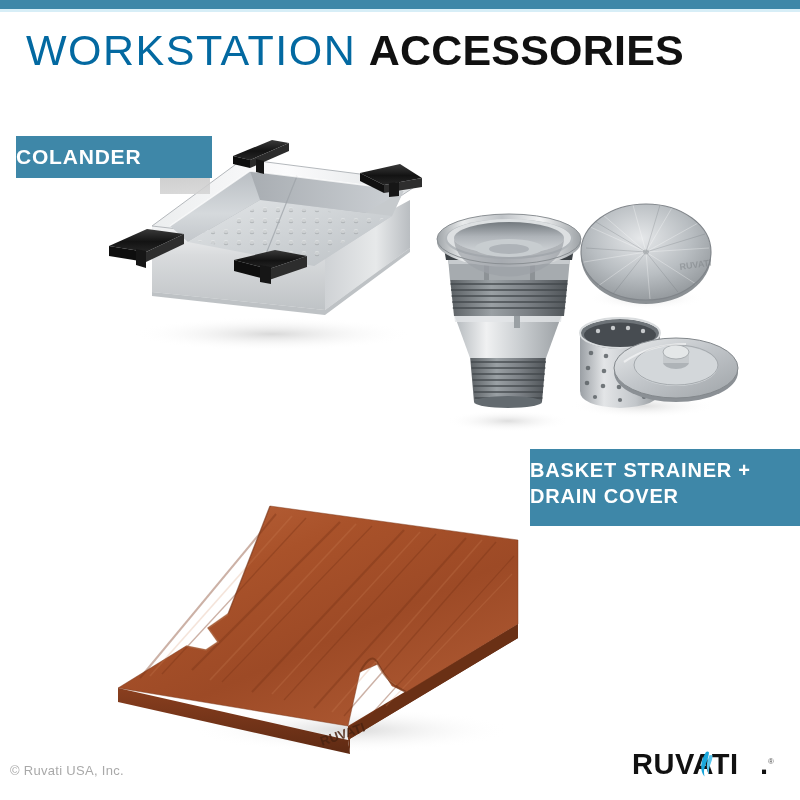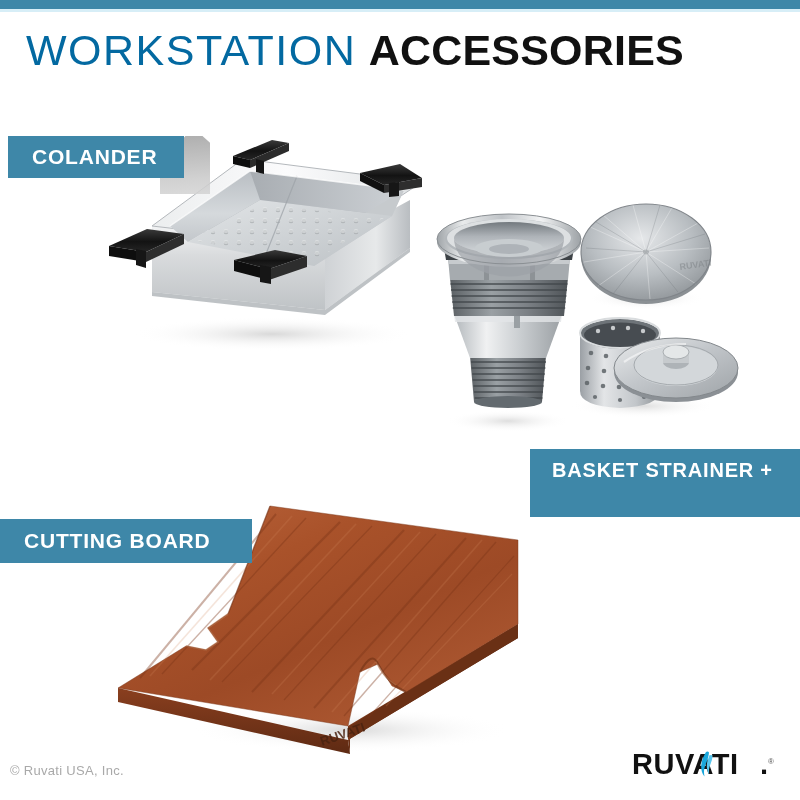--- a/index.html
+++ b/index.html
@@ -53,35 +53,33 @@
     position: absolute;
     background: #3E87A8;
     color: #ffffff;
     font-weight: 800;
     letter-spacing: 0.8px;
     display: flex;
     align-items: center;
     z-index: 40;
   }
   .banner-colander {
-    left: 8px; top: 136px;
-    width: 176px; height: 42px;
-    padding-left: 24px;
+    left: 16px; top: 136px;
+    width: 196px; height: 42px;
     font-size: 21px;
   }
   .banner-cutting {
     left: 0; top: 519px;
     width: 252px; height: 44px;
     padding-left: 24px;
     font-size: 21px;
   }
   .banner-basket {
     left: 530px; top: 449px;
-    width: 270px; height: 68px;
-    padding-left: 22px;
+    width: 270px; height: 77px;
     font-size: 20px;
     line-height: 26px;
     display: block;
     padding-top: 8px;
   }
   .banner-basket .ln { display: block; }
 
   
   .ribbon-fold {
     position: absolute;
@@ -508,23 +506,23 @@
   </svg>
 
   <div class="ribbon-fold">
       <i></i>
     </div>
 
   <div class="banner banner-colander">COLANDER</div>
 
   <div class="banner banner-basket">
     <span class="ln">BASKET STRAINER +</span>
+    <span class="ln">DRAIN COVER</span>
   </div>
 
-  <div class="banner banner-cutting">CUTTING BOARD</div>
 
   <div class="copyright">© Ruvati USA, Inc.</div>
 
   <div class="brand-logo">
     <svg width="150" height="34" viewBox="0 0 150 34">
       <text x="0" y="26" font-family="Liberation Sans, sans-serif" font-size="29" font-weight="800" letter-spacing="0.5" fill="#111111">RUVATI</text>
 
       <path d="M74 4 C70 11, 68.5 16, 69.5 22 C70 25, 71.2 27, 72.6 28.5
                C71.6 25, 71.8 21, 73.6 16.5 C75 13, 76.6 9.5, 77 4.5
                C76.2 3.2, 75 3.2, 74 4 Z" fill="#19A7DC"></path>

